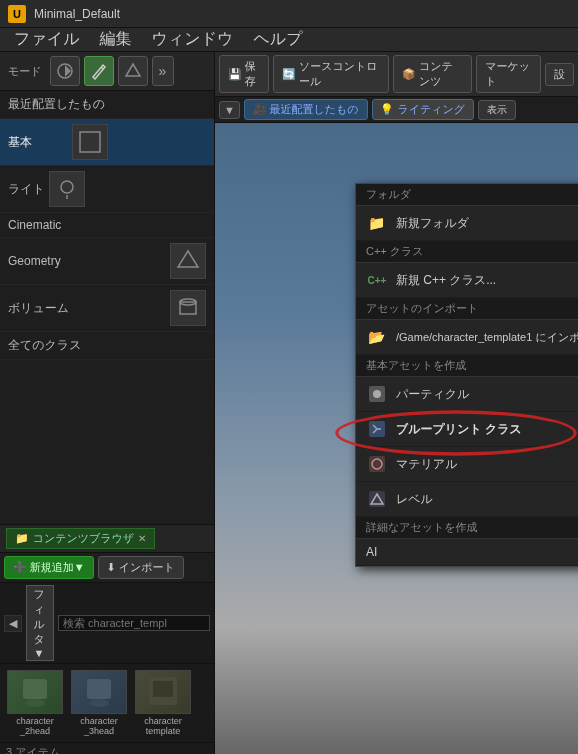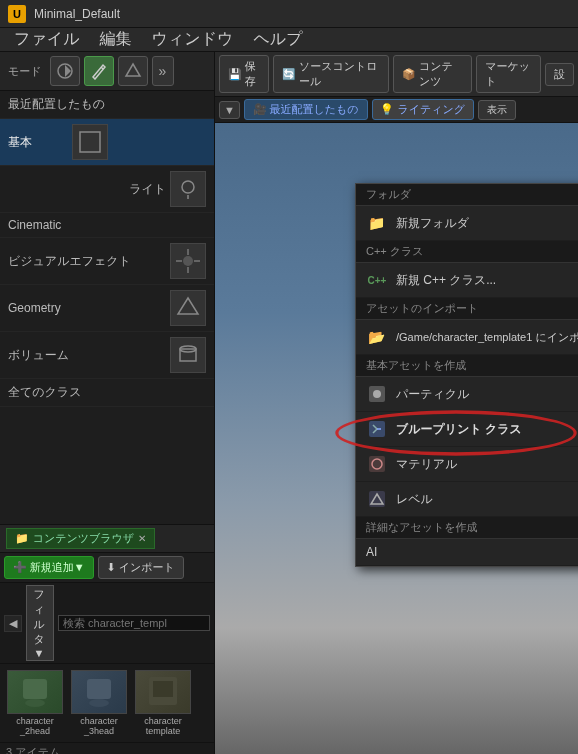--- a/index.html
+++ b/index.html
@@ -357,43 +357,34 @@
 
       <div class="category-item active" style="justify-content:flex-start;gap:36px;">
         <span>基本</span>
         <div class="thumb">
           <svg width="28" height="28" viewBox="0 0 28 28">
               <rect x="4" y="4" width="20" height="20" fill="none" stroke="#888" stroke-width="1.5"></rect>
             </svg>
         </div>
       </div>
 
-      <div class="category-item" style="justify-content:flex-end;">
+      <div class="category-item" style="justify-content:flex-start;">
         <span>ライト</span>
         <div class="thumb">
           <svg width="28" height="28" viewBox="0 0 28 28">
               <circle cx="14" cy="12" r="6" fill="none" stroke="#888" stroke-width="1.5"></circle>
               <line x1="14" y1="20" x2="14" y2="24" stroke="#888" stroke-width="1.5"></line>
             </svg>
         </div>
       </div>
 
       <div class="category-item">
         <span>Cinematic</span>
       </div>
 
-      <div class="category-item" style="justify-content:space-between;">
-        <span>ビジュアルエフェクト</span>
-        <div class="thumb">
-          <svg width="28" height="28" viewBox="0 0 28 28">
-              <circle cx="14" cy="14" r="5" fill="#555"></circle>
-              <path d="M14 2 L14 8 M14 20 L14 26 M2 14 L8 14 M20 14 L26 14" stroke="#777" stroke-width="1.5"></path>
-            </svg>
-        </div>
-      </div>
 
       <div class="category-item" style="justify-content:space-between;">
         <span>Geometry</span>
         <div class="thumb">
           <svg width="28" height="28" viewBox="0 0 28 28">
               <polygon points="14,4 24,20 4,20" fill="none" stroke="#888" stroke-width="1.5"></polygon>
             </svg>
         </div>
       </div>
 

